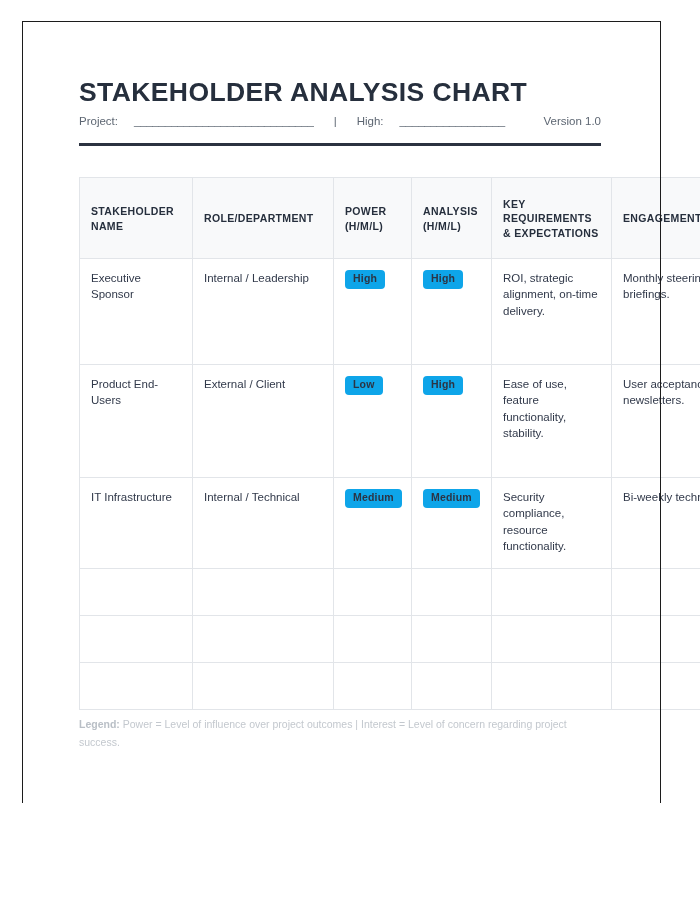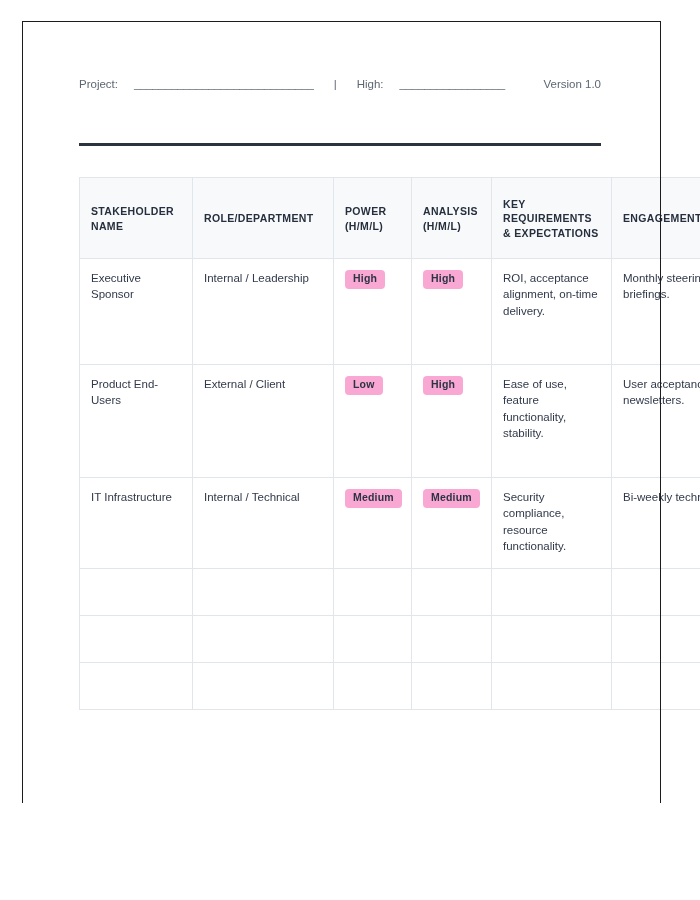--- a/index.html
+++ b/index.html
@@ -133,21 +133,21 @@
   .col-name     { width: 113px; }
   .col-role     { width: 141px; }
   .col-power    { width: 78px;  }
   .col-interest { width: 80px;  }
   .col-keyreq   { width: 120px; }
   .col-engage   { width: 250px; }
 
   
   .pill {
     display: inline-block;
-    background: #f9a8d4;
+    background: #0ea5e9;
     color: #2c3444;
     font-size: 10.5px;
     font-weight: bold;
     letter-spacing: 0.2px;
     border-radius: 4px;
     padding: 3px 8px 4px 8px;
     line-height: 1.1;
     white-space: nowrap;
   }
 
@@ -165,20 +165,21 @@
     font-weight: bold;
     color: #b9bfc6;
   }
 </style>
 </head>
 <body>
 
 <div class="sheet">
 
   <div class="doc-header">
+    <h1 class="doc-title">STAKEHOLDER ANALYSIS CHART</h1>
 
     <div class="meta-row">
       <div class="meta-left">
         <span class="field-label">Project:</span>
         <span class="field-rule">_____________________________</span>
         <span class="meta-sep">|</span>
         <span class="field-label">High:</span>
         <span class="field-rule">_________________</span>
       </div>
       <div class="meta-version">Version 1.0</div>
@@ -210,21 +211,21 @@
 
       <tr class="row-filled r1">
         <td>Executive Sponsor</td>
         <td>Internal / Leadership</td>
         <td>
           <span class="pill">High</span>
         </td>
         <td>
           <span class="pill">High</span>
         </td>
-        <td>ROI, acceptance alignment, on-time delivery.</td>
+        <td>ROI, strategic alignment, on-time delivery.</td>
         <td>Monthly steering committee, personal briefings.</td>
       </tr>
 
       <tr class="row-filled r2">
         <td>Product End-Users</td>
         <td>External / Client</td>
         <td>
           <span class="pill">Low</span>
         </td>
         <td>
@@ -270,16 +271,19 @@
         <td></td>
         <td></td>
         <td></td>
         <td></td>
         <td></td>
       </tr>
 
     </tbody>
   </table>
 
+  <div class="legend">
+    <span class="legend-label">Legend:</span><span> Power = Level of influence over project outcomes | Interest = Level of concern regarding project success.</span>
+  </div>
 
 </div>
 
 <div class="page-frame"></div>
 
 </body></html>

